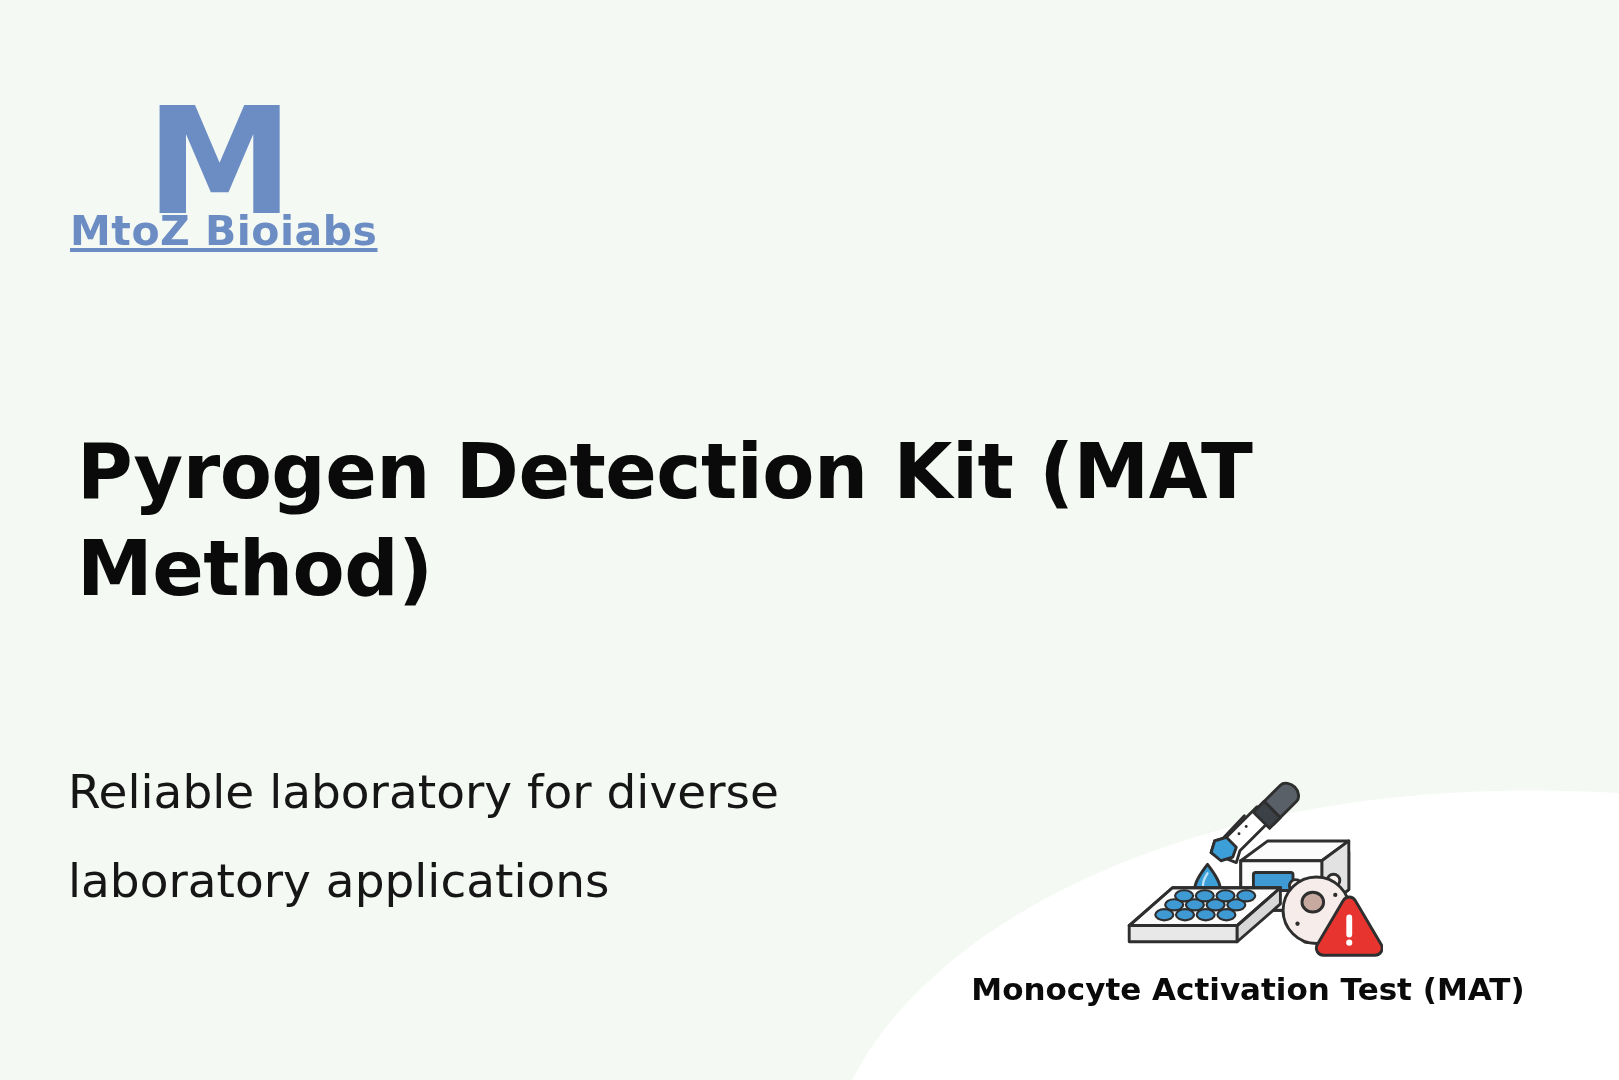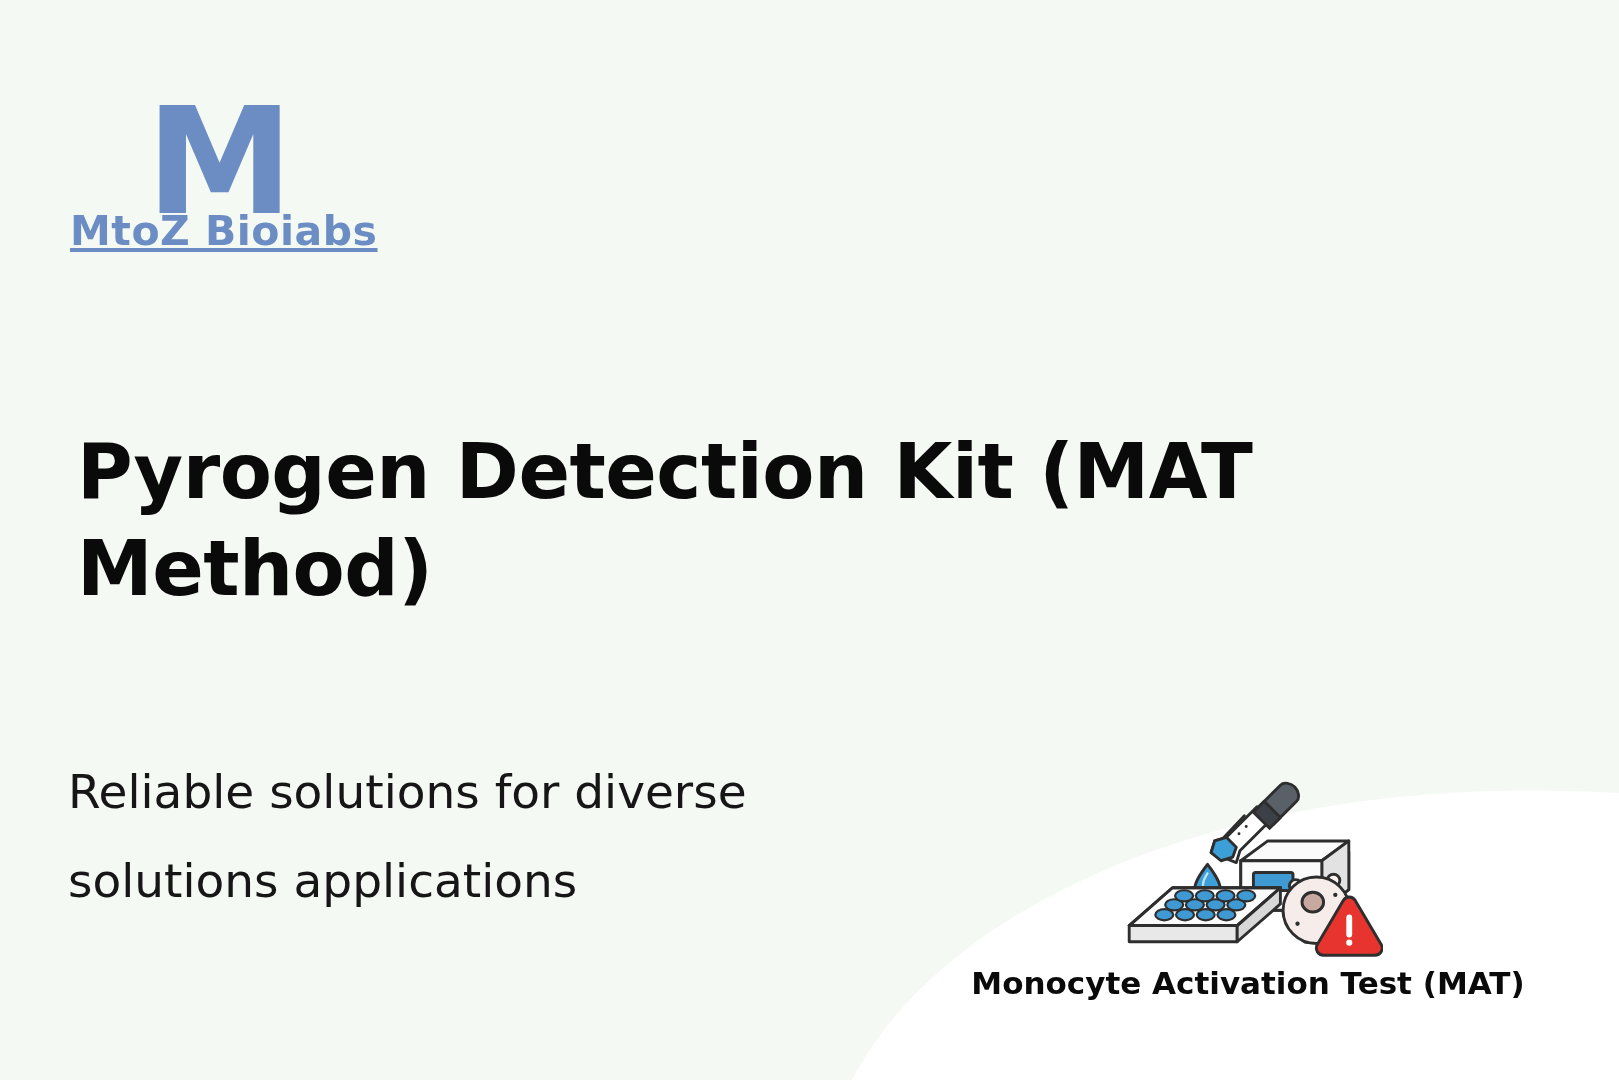--- a/index.html
+++ b/index.html
@@ -101,20 +101,21 @@
     display: flex;
     flex-direction: column;
     align-items: center;
   }
   #figure-art {
     width: 270px;
     height: 195px;
     display: block;
   }
   #figure-caption {
+    margin-top: 6px;
     font-family: "DejaVu Sans", "Liberation Sans", sans-serif;
     font-size: 31px;
     font-weight: 700;
     color: #0a0a0a;
     text-align: center;
     white-space: nowrap;
     letter-spacing: 0px;
   }
 </style>
 </head>
@@ -126,21 +127,21 @@
     <path d="M 852 1080 C 930 930, 1130 838, 1330 806 C 1430 790, 1530 788, 1619 793 L 1619 1080 Z" fill="#ffffff"></path>
   </svg>
 
   <div id="logo-block">
     <span id="logo-mark">M</span>
     <span id="logo-wordmark">MtoZ Bioiabs</span>
   </div>
 
   <h1 id="headline">Pyrogen Detection Kit (MAT Method)</h1>
 
-  <p id="subtitle">Reliable solutions for diverse solutions applications</p>
+  <p id="subtitle">Reliable laboratory for diverse laboratory applications</p>
 
   <div id="figure-block">
 
     <svg id="figure-art" viewBox="0 0 300 215">
       <g stroke="#2e2e2e" stroke-width="3.2" stroke-linejoin="round" stroke-linecap="round">
 
         <g>
           <path d="M 142 100 L 142 155 L 232 155 L 232 112 L 262 90 L 262 132 L 232 155" fill="#f4f4f4"></path>
           <path d="M 142 100 L 172 78 L 262 78 L 232 100 Z" fill="#fbfbfb"></path>
           <path d="M 232 100 L 262 78 L 262 132 L 232 155 Z" fill="#e2e2e2"></path>

